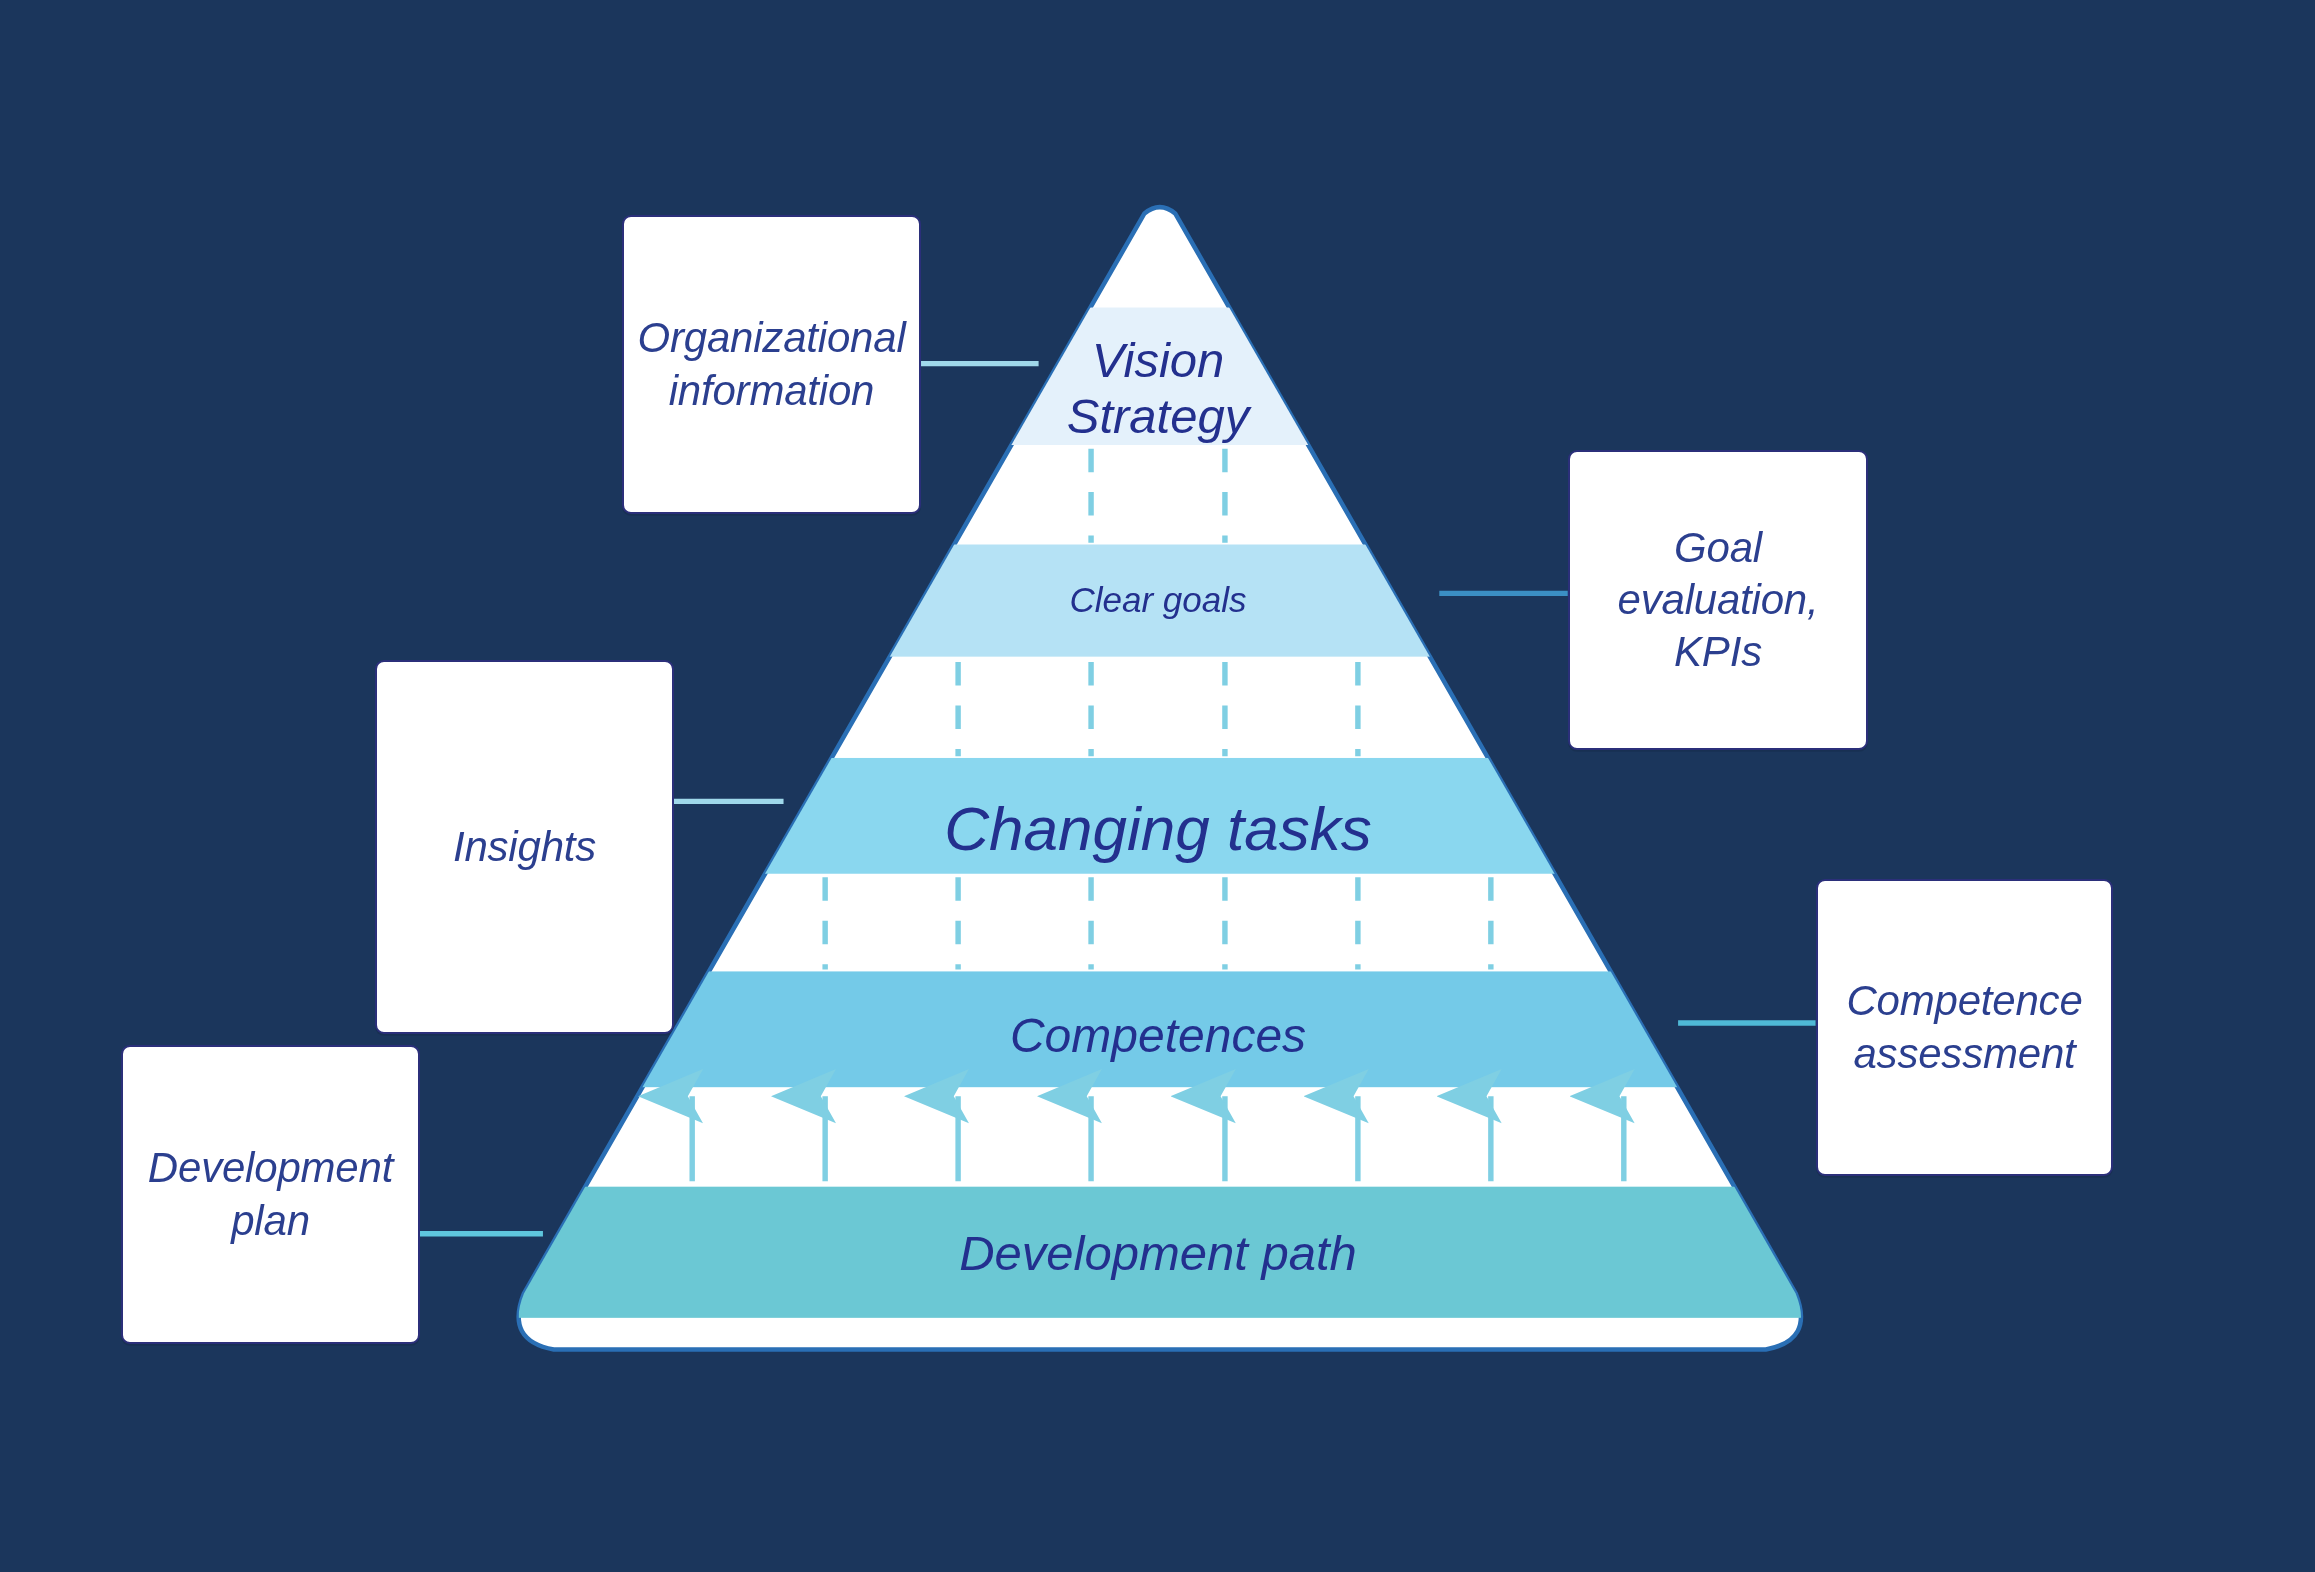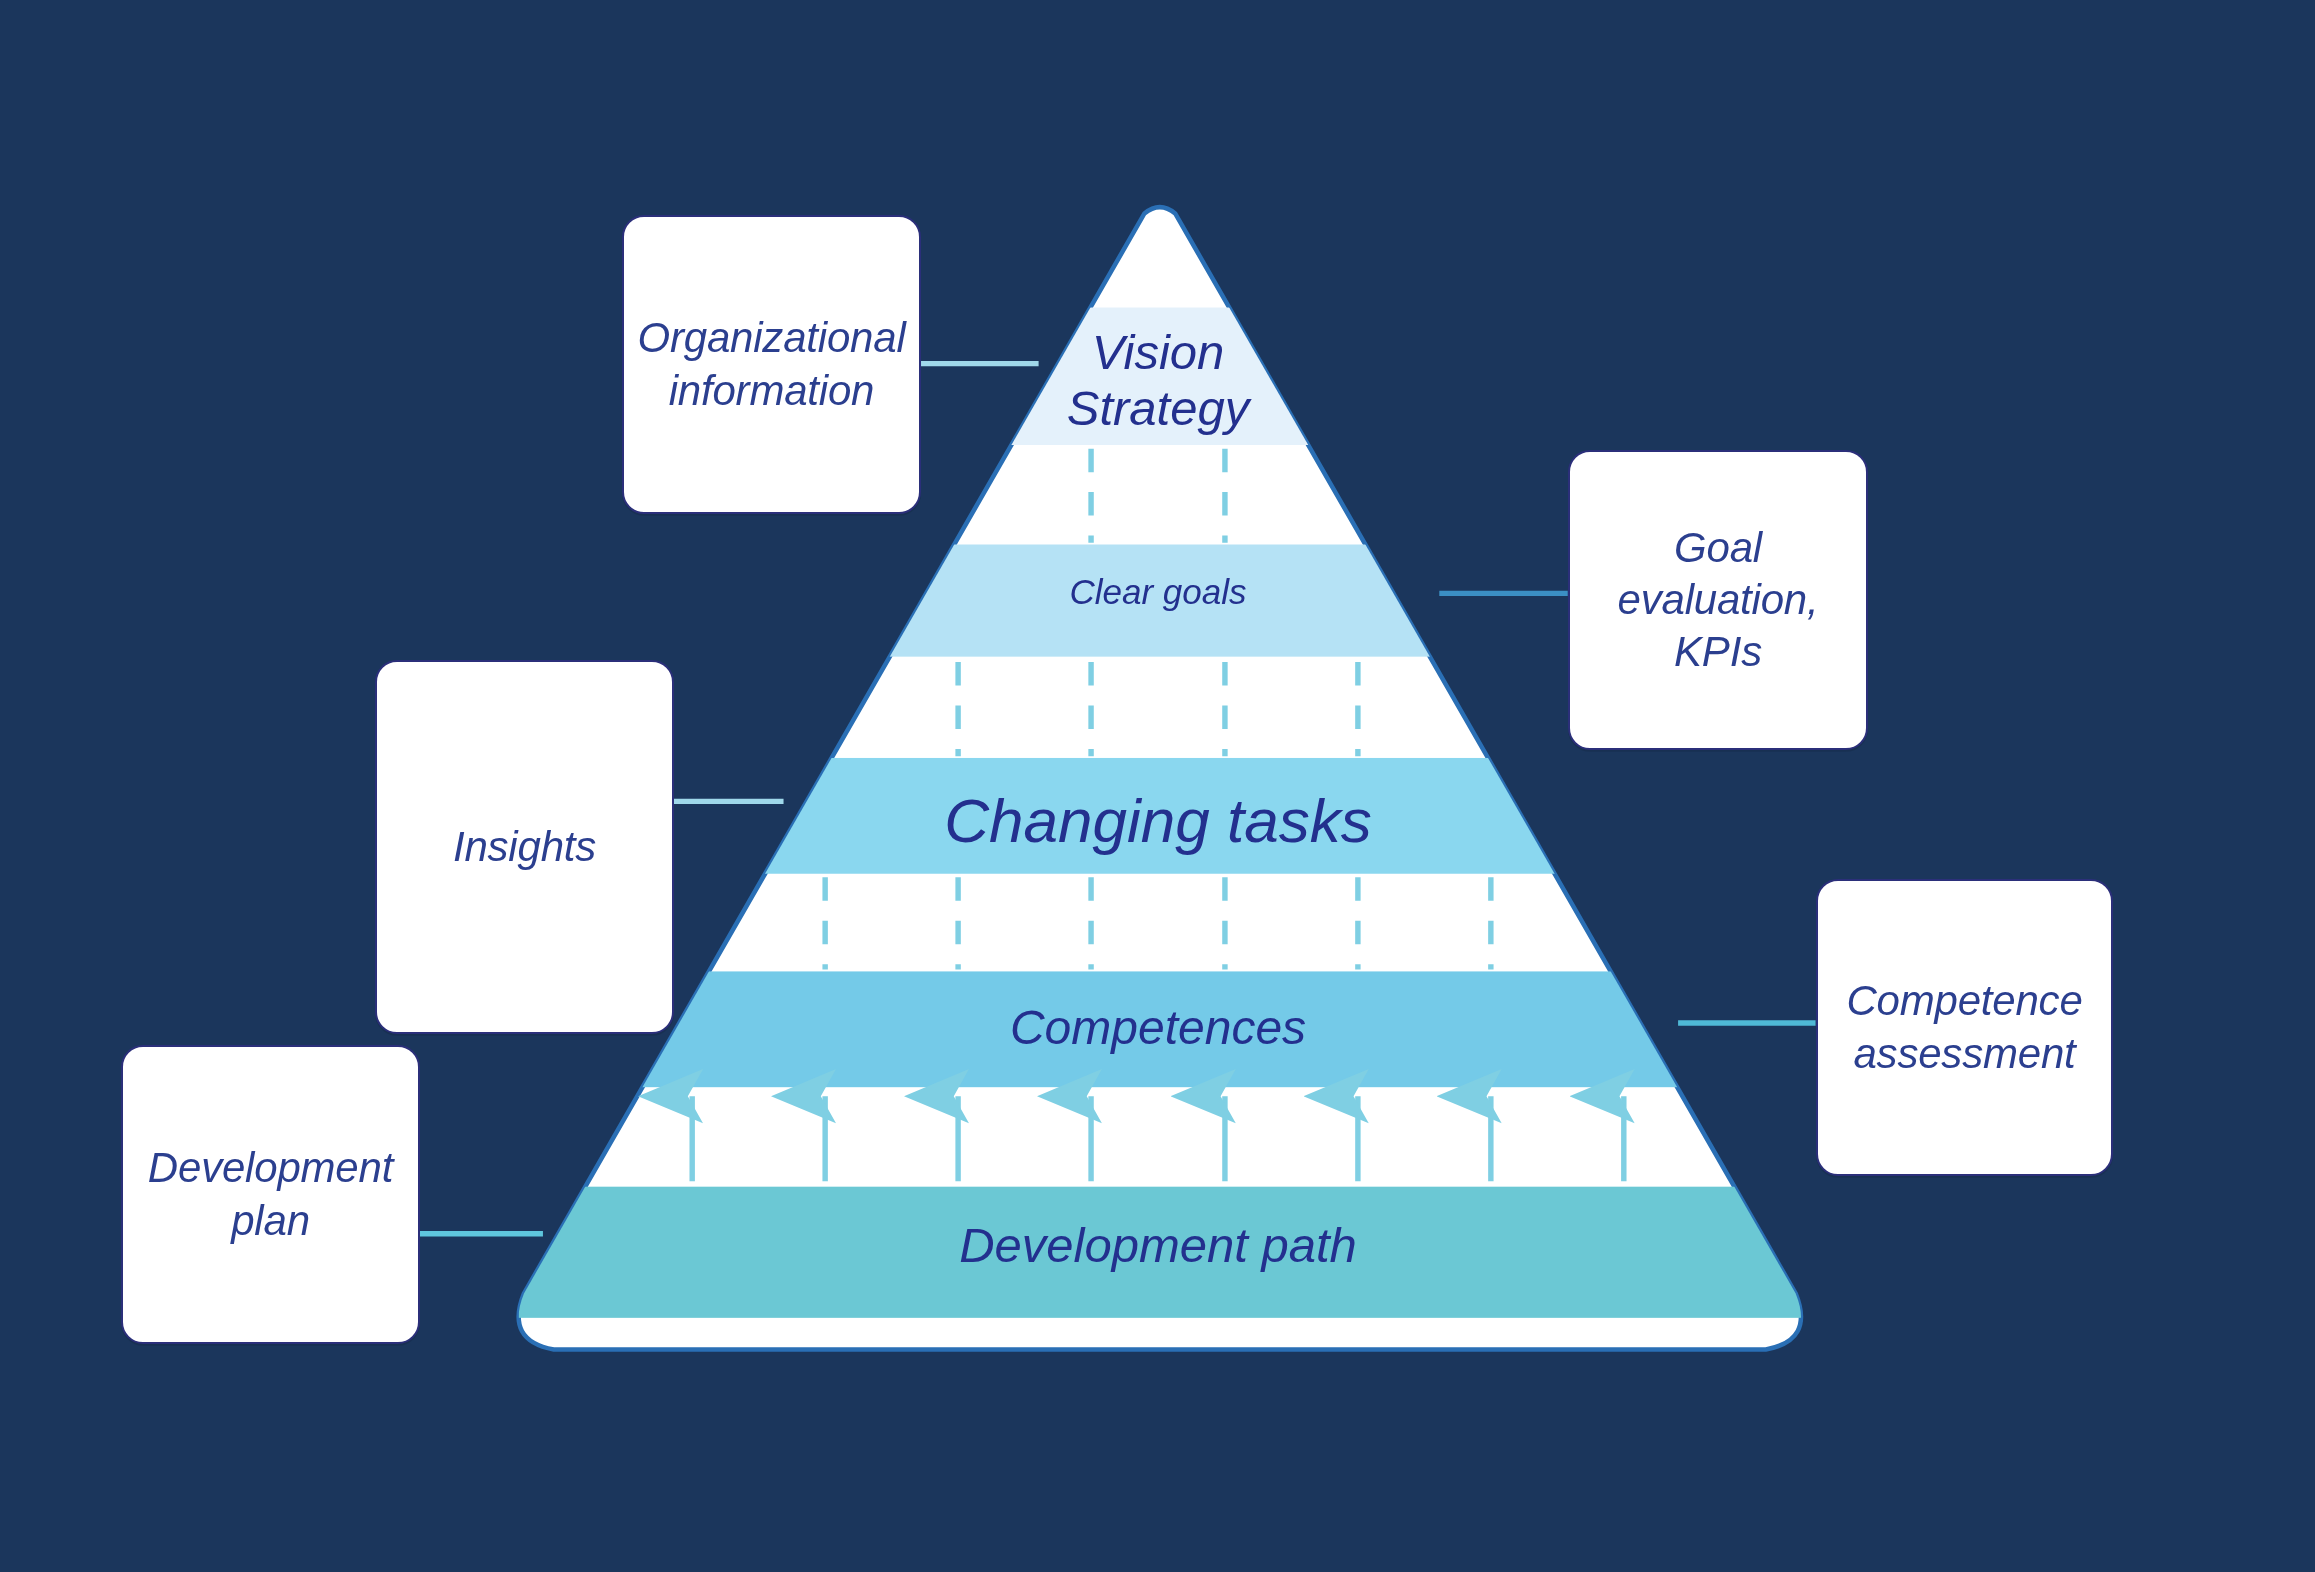--- a/index.html
+++ b/index.html
@@ -12,21 +12,21 @@
   }
   #stage{ position:absolute; left:0; top:0; width:2316px; height:1572px; }
 
   svg.layer{ position:absolute; left:0; top:0; width:2316px; height:1572px; }
 
   
   .label-box{
     position:absolute;
     background:#ffffff;
     border:2.7px solid #2b2f7a;
-    border-radius:22px;
+    border-radius:9px;
     display:flex;
     align-items:center;
     justify-content:center;
     text-align:center;
     color:#2b3f8f;
     font-style:italic;
     font-size:42px;
     line-height:1.24;
     letter-spacing:-0.2px;
     padding:9px 16.3px;
@@ -46,20 +46,21 @@
     position:absolute;
     color:#23308e;
     font-style:italic;
     font-weight:400;
     text-align:center;
     white-space:pre-line;
     line-height:1.15;
     width:100%;
     left:0;
     pointer-events:none;
+    margin-top:8px;
   }
   #bl-vision { top:324px;  font-size:49px; }
   #bl-goals  { top:572px;  font-size:35px; }
   #bl-tasks  { top:785px;  font-size:62px; }
   #bl-compet { top:1000px; font-size:48px; }
   #bl-path   { top:1217px; font-size:49px; }
 </style>
 </head>
 <body style="background: rgb(27, 54, 92);">
 

